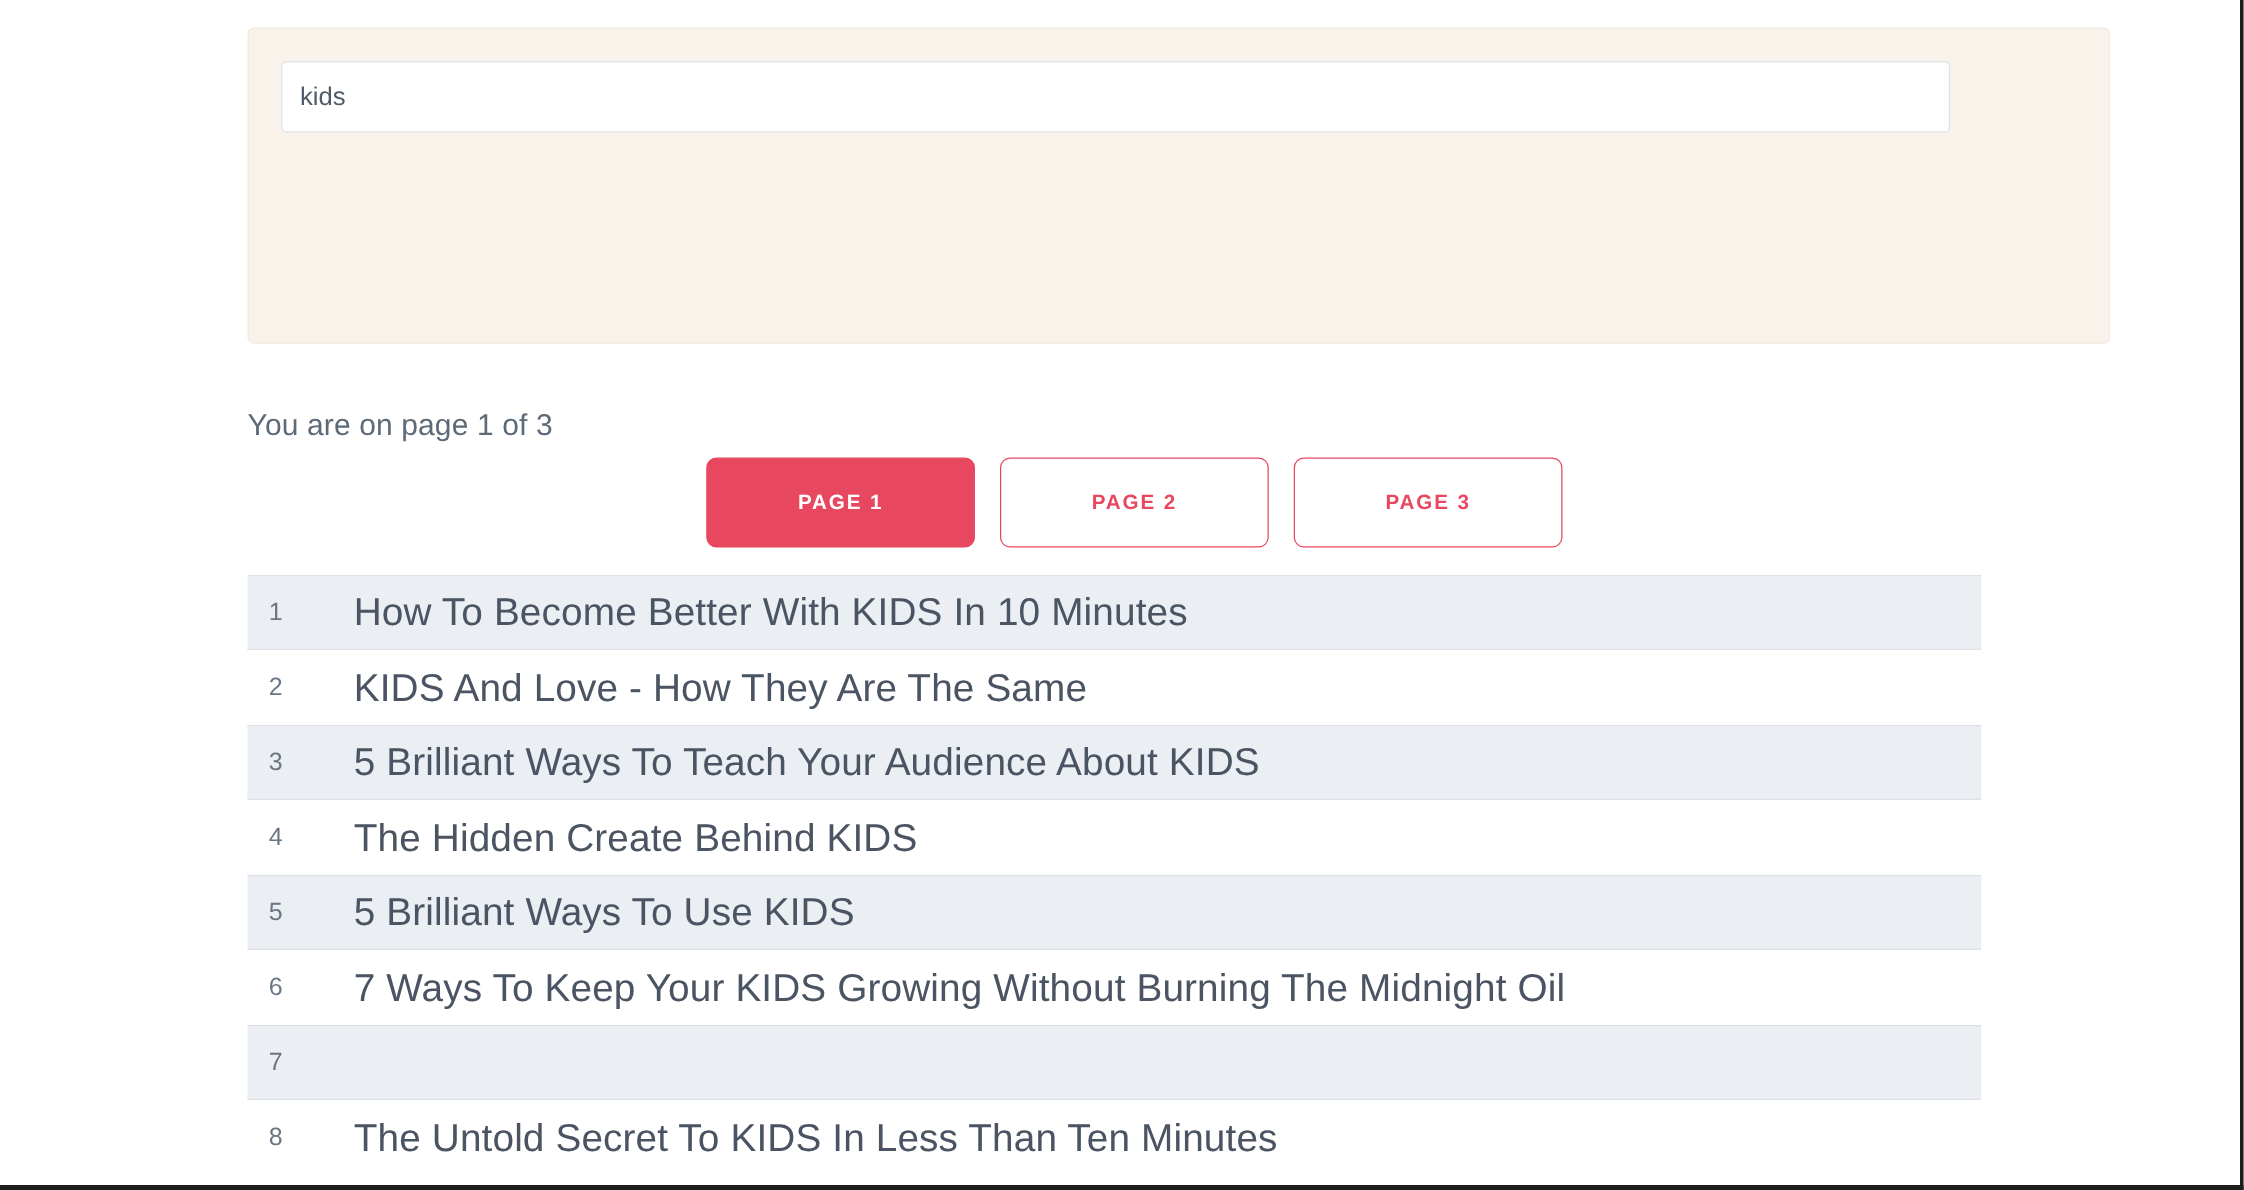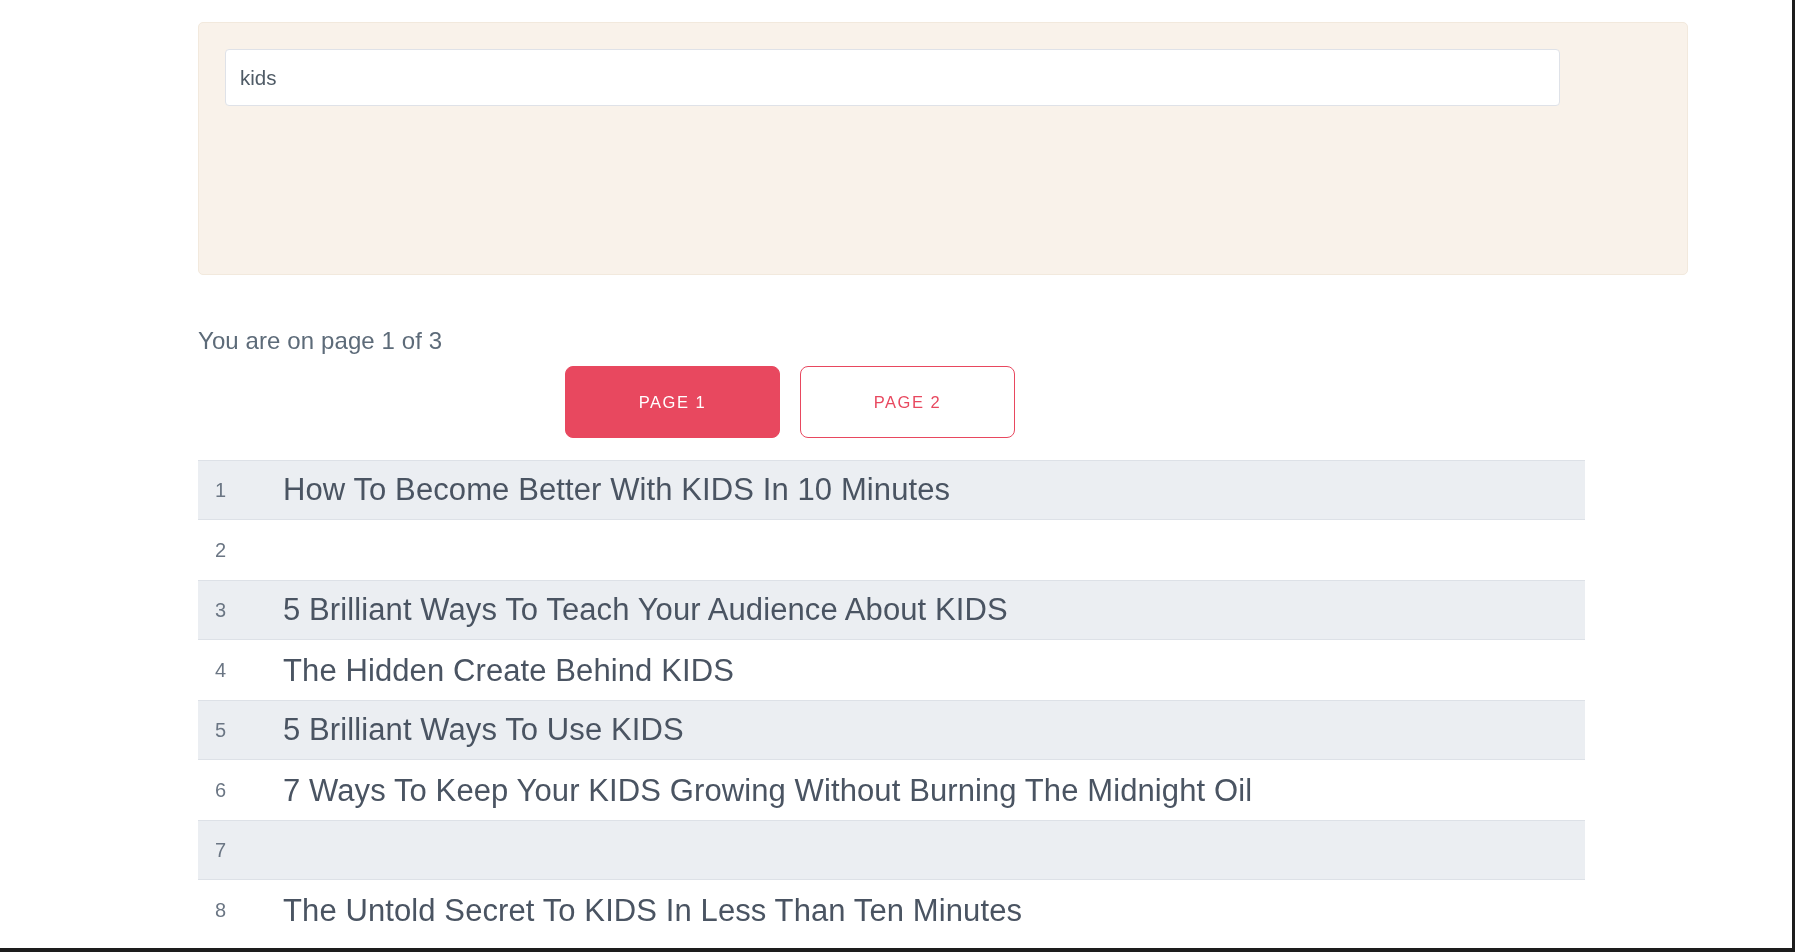--- a/index.html
+++ b/index.html
@@ -110,21 +110,21 @@
     top: 366px;
     display: flex;
     gap: 20px;
   }
   .pager-btn {
     width: 215px;
     height: 72px;
     border-radius: 8px;
     font-family: "Liberation Sans", sans-serif;
     font-size: 16.5px;
-    font-weight: normal;
+    font-weight: bold;
     letter-spacing: 1.5px;
     text-transform: uppercase;
     cursor: pointer;
     display: flex;
     align-items: center;
     justify-content: center;
     background: #ffffff;
     border: 1.5px solid #e8485f;
     color: #e8485f;
   }
@@ -173,29 +173,31 @@
 
   <div class="search-card">
     <input class="search-input" type="text" value="kids" placeholder="Enter a keyword" style="">
   </div>
 
   <div class="page-status">You are on page 1 of 3</div>
 
   <div class="pager">
     <button class="pager-btn is-active">Page 1</button>
     <button class="pager-btn">Page 2</button>
+    <button class="pager-btn">Page 3</button>
   </div>
 
   <div class="titles">
     <div class="title-row is-odd">
       <span class="row-index">1</span>
       <span class="row-title">How To Become Better With KIDS In 10 Minutes</span>
     </div>
     <div class="title-row">
       <span class="row-index">2</span>
+      <span class="row-title">KIDS And Love - How They Are The Same</span>
     </div>
     <div class="title-row is-odd">
       <span class="row-index">3</span>
       <span class="row-title">5 Brilliant Ways To Teach Your Audience About KIDS</span>
     </div>
     <div class="title-row">
       <span class="row-index">4</span>
       <span class="row-title">The Hidden Create Behind KIDS</span>
     </div>
     <div class="title-row is-odd">

